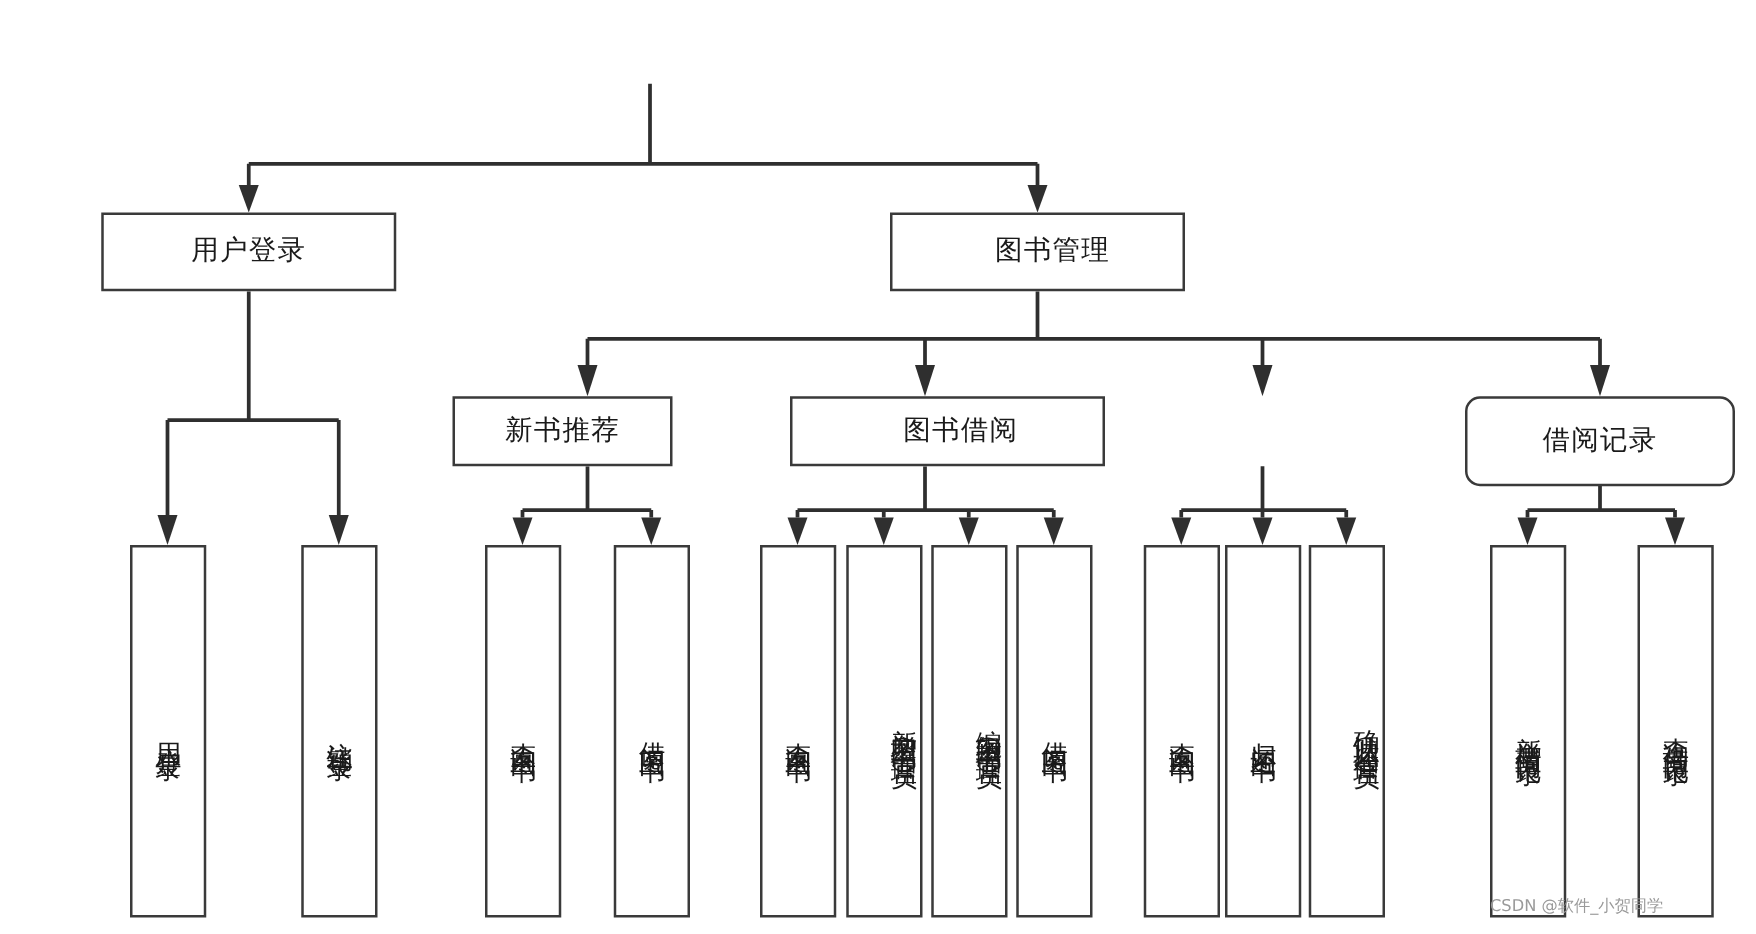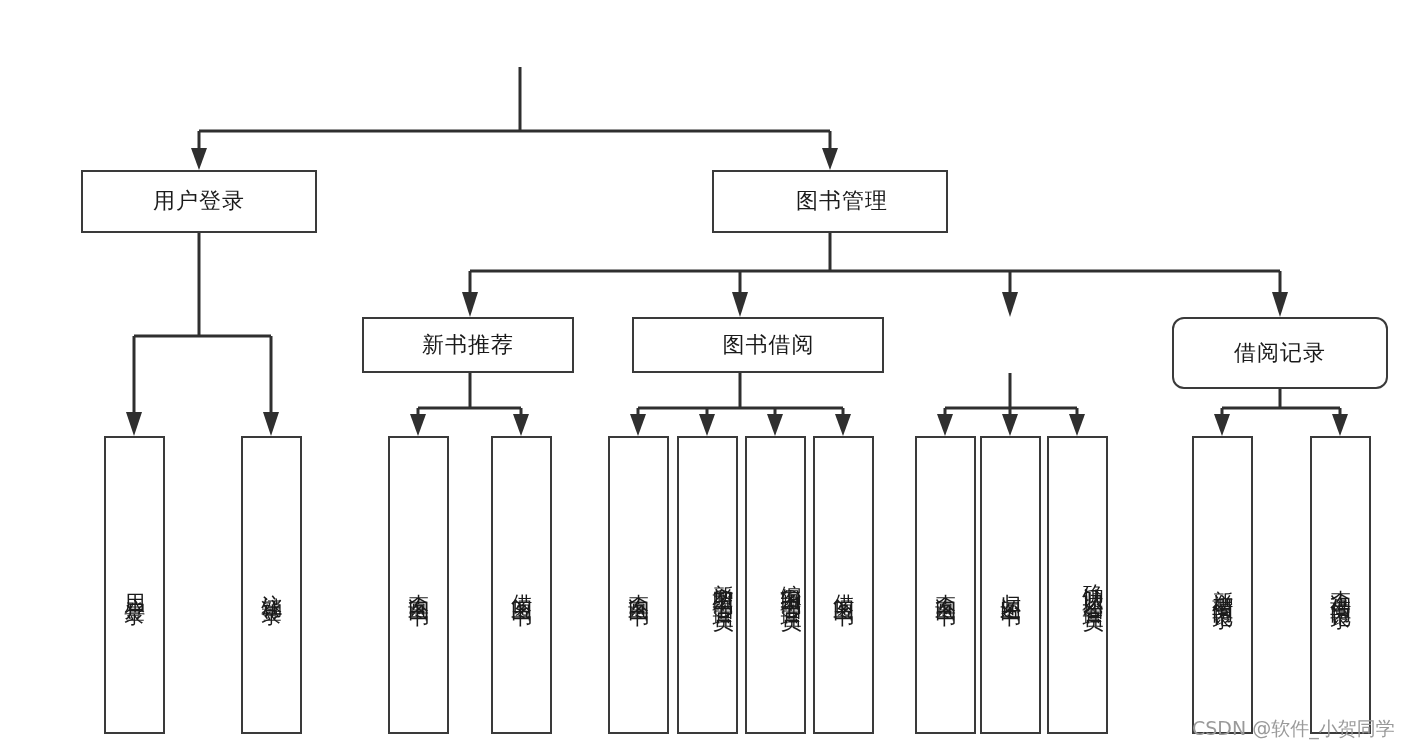--- a/index.html
+++ b/index.html
@@ -45,21 +45,21 @@
     padding-top: 6px;
     padding-bottom: 6px;
     align-items: flex-start;
     justify-content: center;
   }
   .node-v.mid {
     align-items: center;
   }
   .watermark {
     position: absolute;
-    font-size: 19px;
+    font-size: 13px;
     color: #9a9a9a;
     white-space: nowrap;
     font-family: "DejaVu Sans", "Liberation Sans", sans-serif;
   }
   .svg-layer {
     position: absolute;
     left: 0;
     top: 0;
     width: 1405px;
     height: 747px;
@@ -146,21 +146,21 @@
 
 
   <div class="node node-h" style="left:81px; top:170px; width:236px; height:63px;">
     <span>用户登录</span>
   </div>
 
   <div class="node node-h" style="left:712px; top:170px; width:236px; height:63px;padding-left:24px;">
     <span>图书管理</span>
   </div>
 
-  <div class="node node-h" style="left:362px; top:317px; width:212px; height:56px;">
+  <div class="node node-h" style="left:362px; top:317px; width:176px; height:56px;">
     <span>新书推荐</span>
   </div>
 
   <div class="node node-h" style="left:632px; top:317px; width:252px; height:56px;padding-left:21px;">
     <span>图书借阅</span>
   </div>
 
 
   <div class="node node-h" style="left:1172px; top:317px; width:216px; height:72px;border-radius:12px;">
     <span>借阅记录</span>

